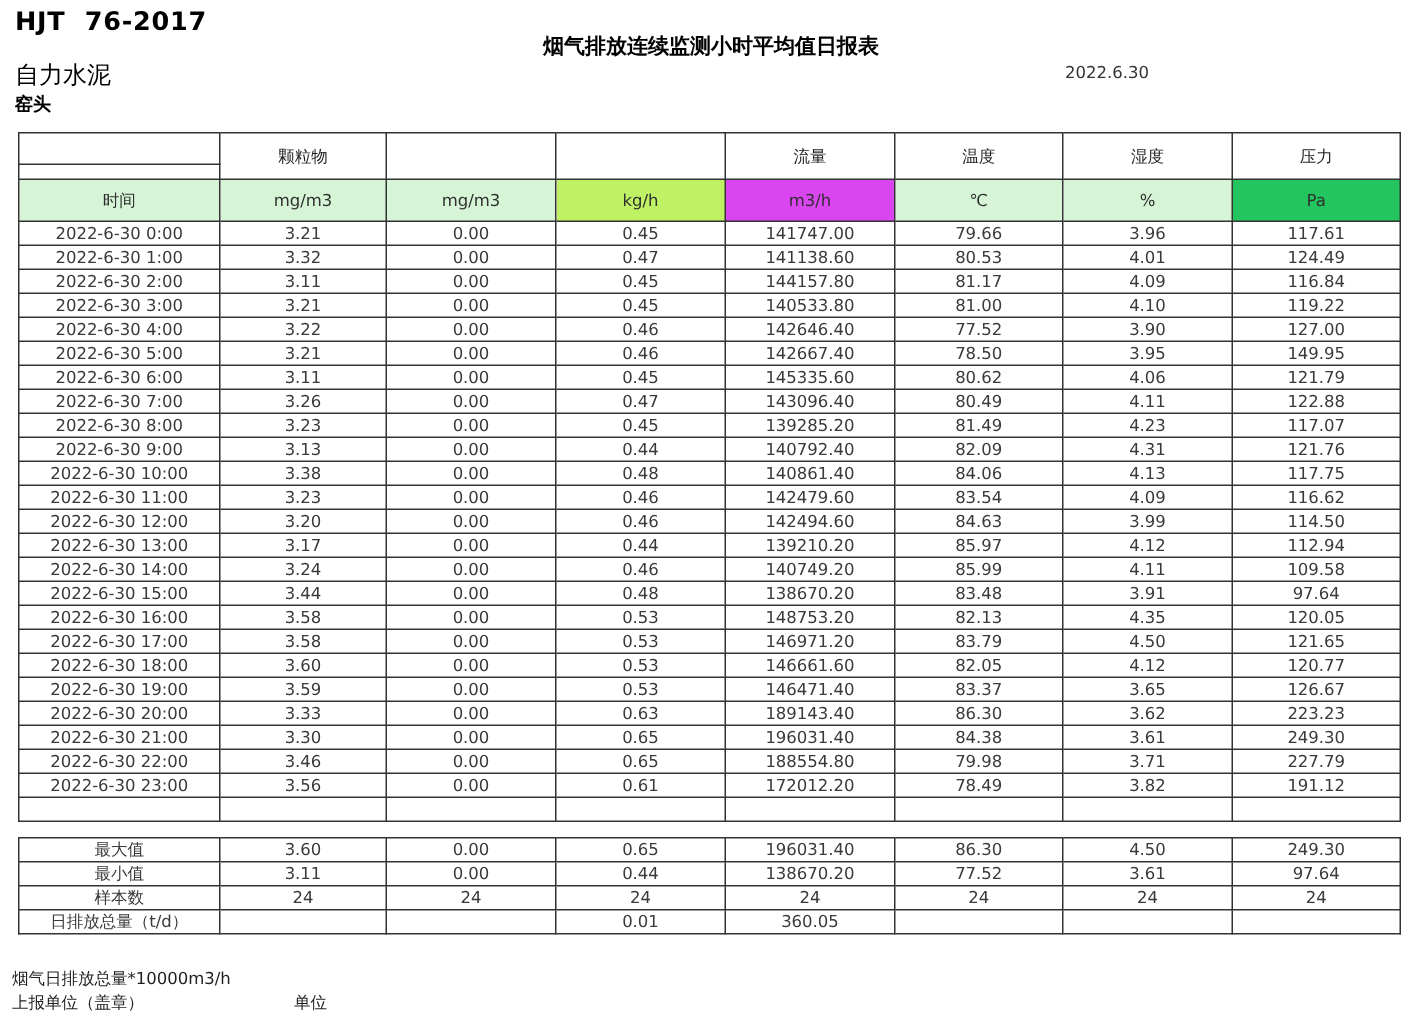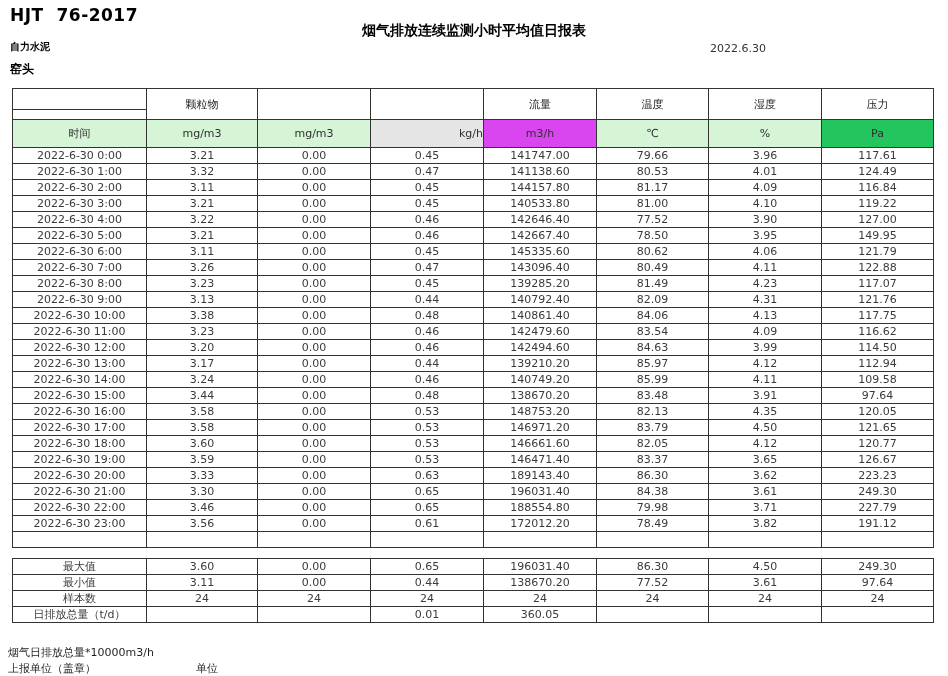--- a/index.html
+++ b/index.html
@@ -18,21 +18,21 @@
     position:absolute; left:10px; top:5px;
     font-size:17px; font-weight:bold; color:#000;
     white-space:pre; letter-spacing:0.5px;text-align:center;
   }
   .title {
     position:absolute; left:0; top:22px; width:948px;
     text-align:center; font-size:14px; font-weight:bold; color:#000;
   }
   .company {
     position:absolute; left:10px; top:40px;
-    font-size:10px; font-weight:bold; color:#000;
+    font-size:16px; font-weight:normal; color:#000;
   }
   .station {
     position:absolute; left:10px; top:61px;
     font-size:12px; font-weight:bold; color:#000;
   }
   .date {
     position:absolute; left:710px; top:42px;
     font-size:11px; color:#333;
   }
   table {
@@ -94,21 +94,21 @@
         <td rowspan="2">湿度</td>
         <td rowspan="2">压力</td>
       </tr>
       <tr class="h-sub">
         <td></td>
       </tr>
       <tr class="units">
         <td style="background: rgb(214, 245, 214);">时间</td>
         <td style="background: rgb(214, 245, 214);">mg/m3</td>
         <td style="background: rgb(214, 245, 214);">mg/m3</td>
-        <td style="background: #e5e5e5; text-align: right;">kg/h</td>
+        <td style="background: #bef264;">kg/h</td>
         <td style="background: #d946ef;">m3/h</td>
         <td style="background: rgb(214, 245, 214);">℃</td>
         <td style="background: rgb(214, 245, 214);">%</td>
         <td style="background: #22c55e;">Pa</td>
       </tr>
     </thead>
     <tbody id="data-body">
         <tr class="data-row">
           <td>2022-6-30 0:00</td>
           <td>3.21</td>

